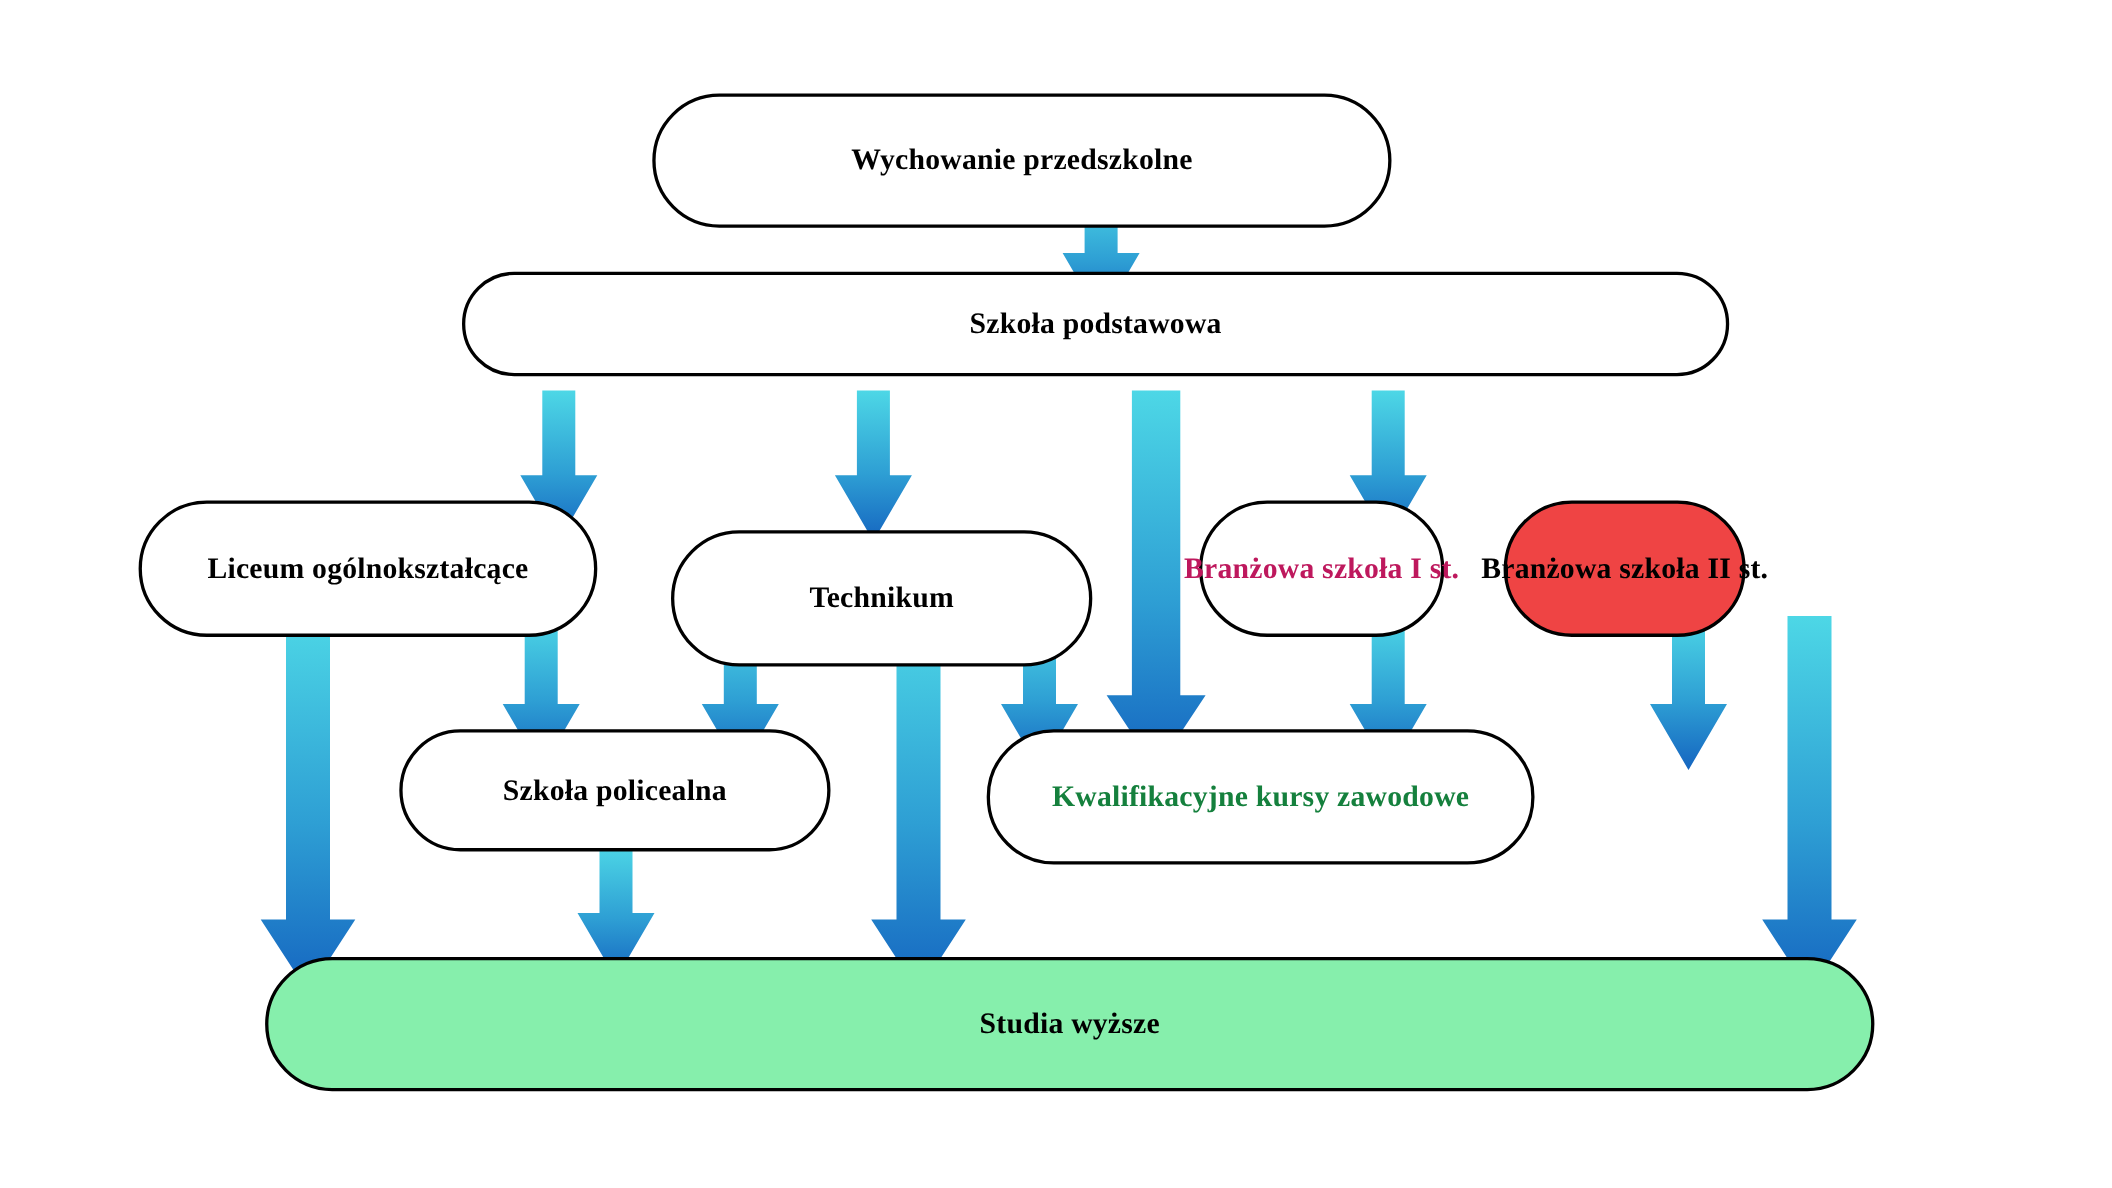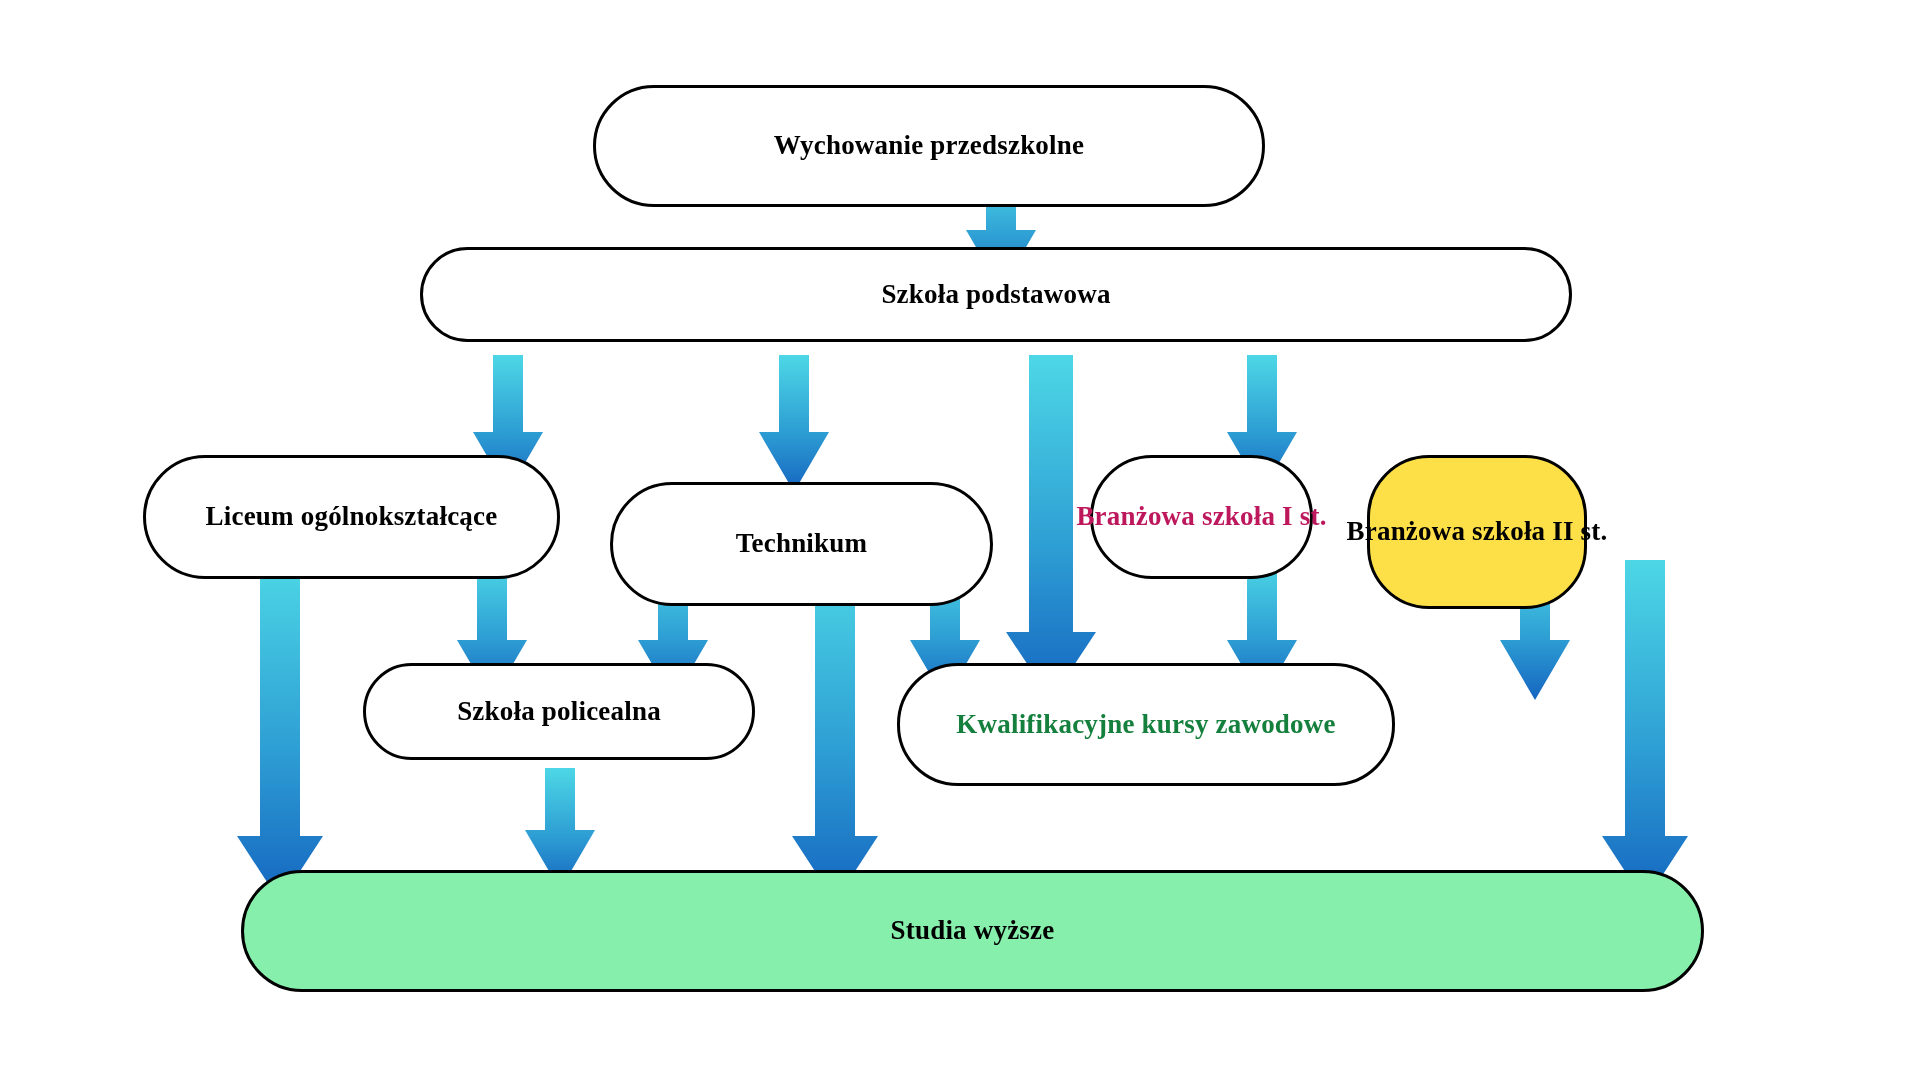--- a/index.html
+++ b/index.html
@@ -80,33 +80,33 @@
       </g>
   </svg>
 
   <div id="node-layer">
       <div class="node" style="left: 593px; top: 85px; width: 672px; height: 122px; border-radius: 61px; border-color: rgb(0, 0, 0); background: rgb(255, 255, 255);">
         <span class="node-label" style="color: rgb(0, 0, 0);">Wychowanie przedszkolne</span>
       </div>
       <div class="node" style="left: 420px; top: 247px; width: 1152px; height: 95px; border-radius: 64px; border-color: rgb(0, 0, 0); background: rgb(255, 255, 255);">
         <span class="node-label" style="color: rgb(0, 0, 0);">Szkoła podstawowa</span>
       </div>
-      <div class="node" style="left: 143px; top: 455px; width: 417px; height: 124px; border-radius: 62px; border-color: rgb(0, 0, 0); background: rgb(255, 255, 255);">
+      <div class="node" style="left: 126px; top: 455px; width: 417px; height: 124px; border-radius: 62px; border-color: rgb(0, 0, 0); background: rgb(255, 255, 255);">
         <span class="node-label" style="color: rgb(0, 0, 0);">Liceum ogólnokształcące</span>
       </div>
       <div class="node" style="left: 610px; top: 482px; width: 383px; height: 124px; border-radius: 62px; border-color: rgb(0, 0, 0); background: rgb(255, 255, 255);">
         <span class="node-label" style="color: rgb(0, 0, 0);">Technikum</span>
       </div>
       <div class="node" style="left: 1090px; top: 455px; width: 223px; height: 124px; border-radius: 62px; border-color: rgb(0, 0, 0); background: rgb(255, 255, 255);">
         <span class="node-label" style="color: #be185d;">Branżowa szkoła I st.</span>
       </div>
-      <div class="node" style="left: 1367px; top: 455px; width: 220px; height: 154px; border-radius: 62px; border-color: rgb(0, 0, 0); background: #fde047;">
+      <div class="node" style="left: 1367px; top: 455px; width: 220px; height: 124px; border-radius: 62px; border-color: rgb(0, 0, 0); background: #ef4444;">
         <span class="node-label" style="color: rgb(0, 0, 0);">Branżowa szkoła II st.</span>
       </div>
-      <div class="node" style="left: 363px; top: 663px; width: 392px; height: 97px; border-radius: 61px; border-color: rgb(0, 0, 0); background: rgb(255, 255, 255);">
+      <div class="node" style="left: 363px; top: 663px; width: 392px; height: 111px; border-radius: 61px; border-color: rgb(0, 0, 0); background: rgb(255, 255, 255);">
         <span class="node-label" style="color: rgb(0, 0, 0);">Szkoła policealna</span>
       </div>
       <div class="node" style="left: 897px; top: 663px; width: 498px; height: 123px; border-radius: 61px; border-color: rgb(0, 0, 0); background: rgb(255, 255, 255);">
         <span class="node-label" style="color: #15803d;">Kwalifikacyjne kursy zawodowe</span>
       </div>
       <div class="node" style="left: 241px; top: 870px; width: 1463px; height: 122px; border-radius: 61px; border-color: rgb(0, 0, 0); background: #86efac;">
         <span class="node-label" style="color: rgb(0, 0, 0);">Studia wyższe</span>
       </div>
     </div>
 

